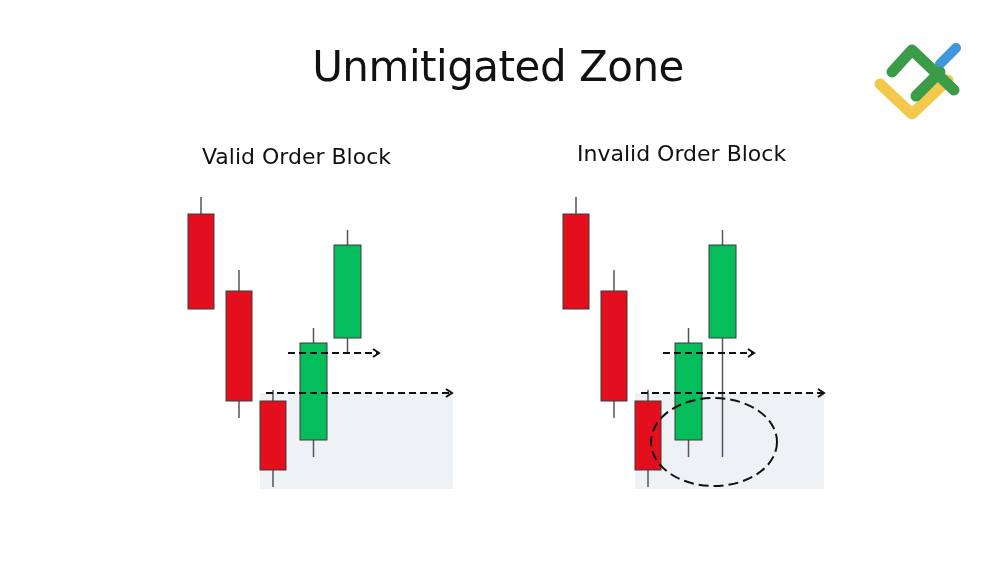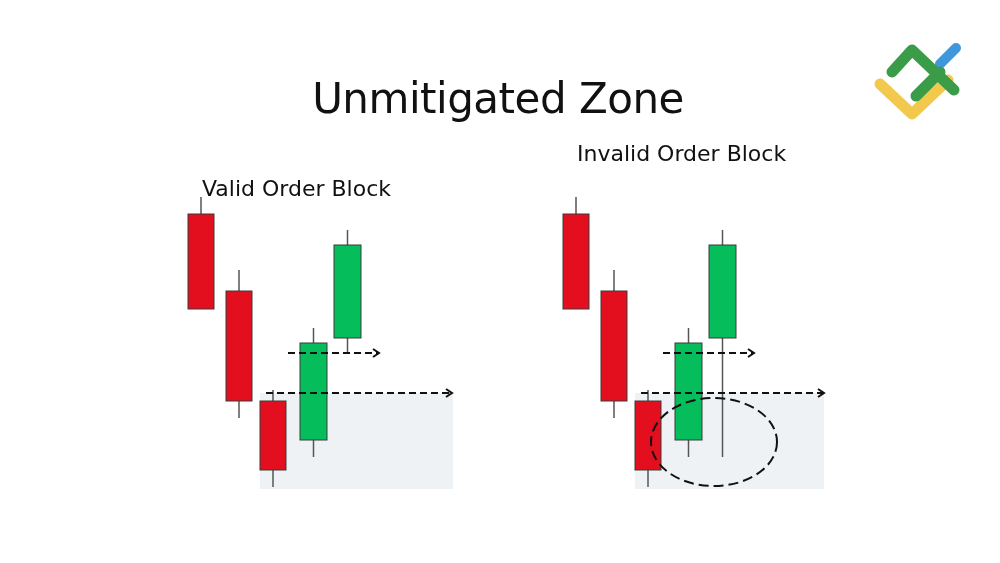--- a/index.html
+++ b/index.html
@@ -17,29 +17,28 @@
     .title {
       position: absolute;
       left: 0;
       width: 996px;
       top: 42px;
       text-align: center;
       font-size: 42px;
       color: #111111;
       letter-spacing: -0.5px;
       font-weight: normal;
-      margin-top: 32px;
     }
     .subtitle {
       position: absolute;
       font-size: 22px;
       color: #111111;
       white-space: nowrap;
     }
-    .subtitle.left { left: 202px; top: 144px; margin-top: 32px; }
+    .subtitle.left { left: 202px; top: 144px; }
     .subtitle.right { left: 577px; top: 141px; }
     .logo {
       position: absolute;
       left: 868px;
       top: 34px;
       width: 100px;
       height: 100px;
     }
     svg.chart {
       position: absolute;

